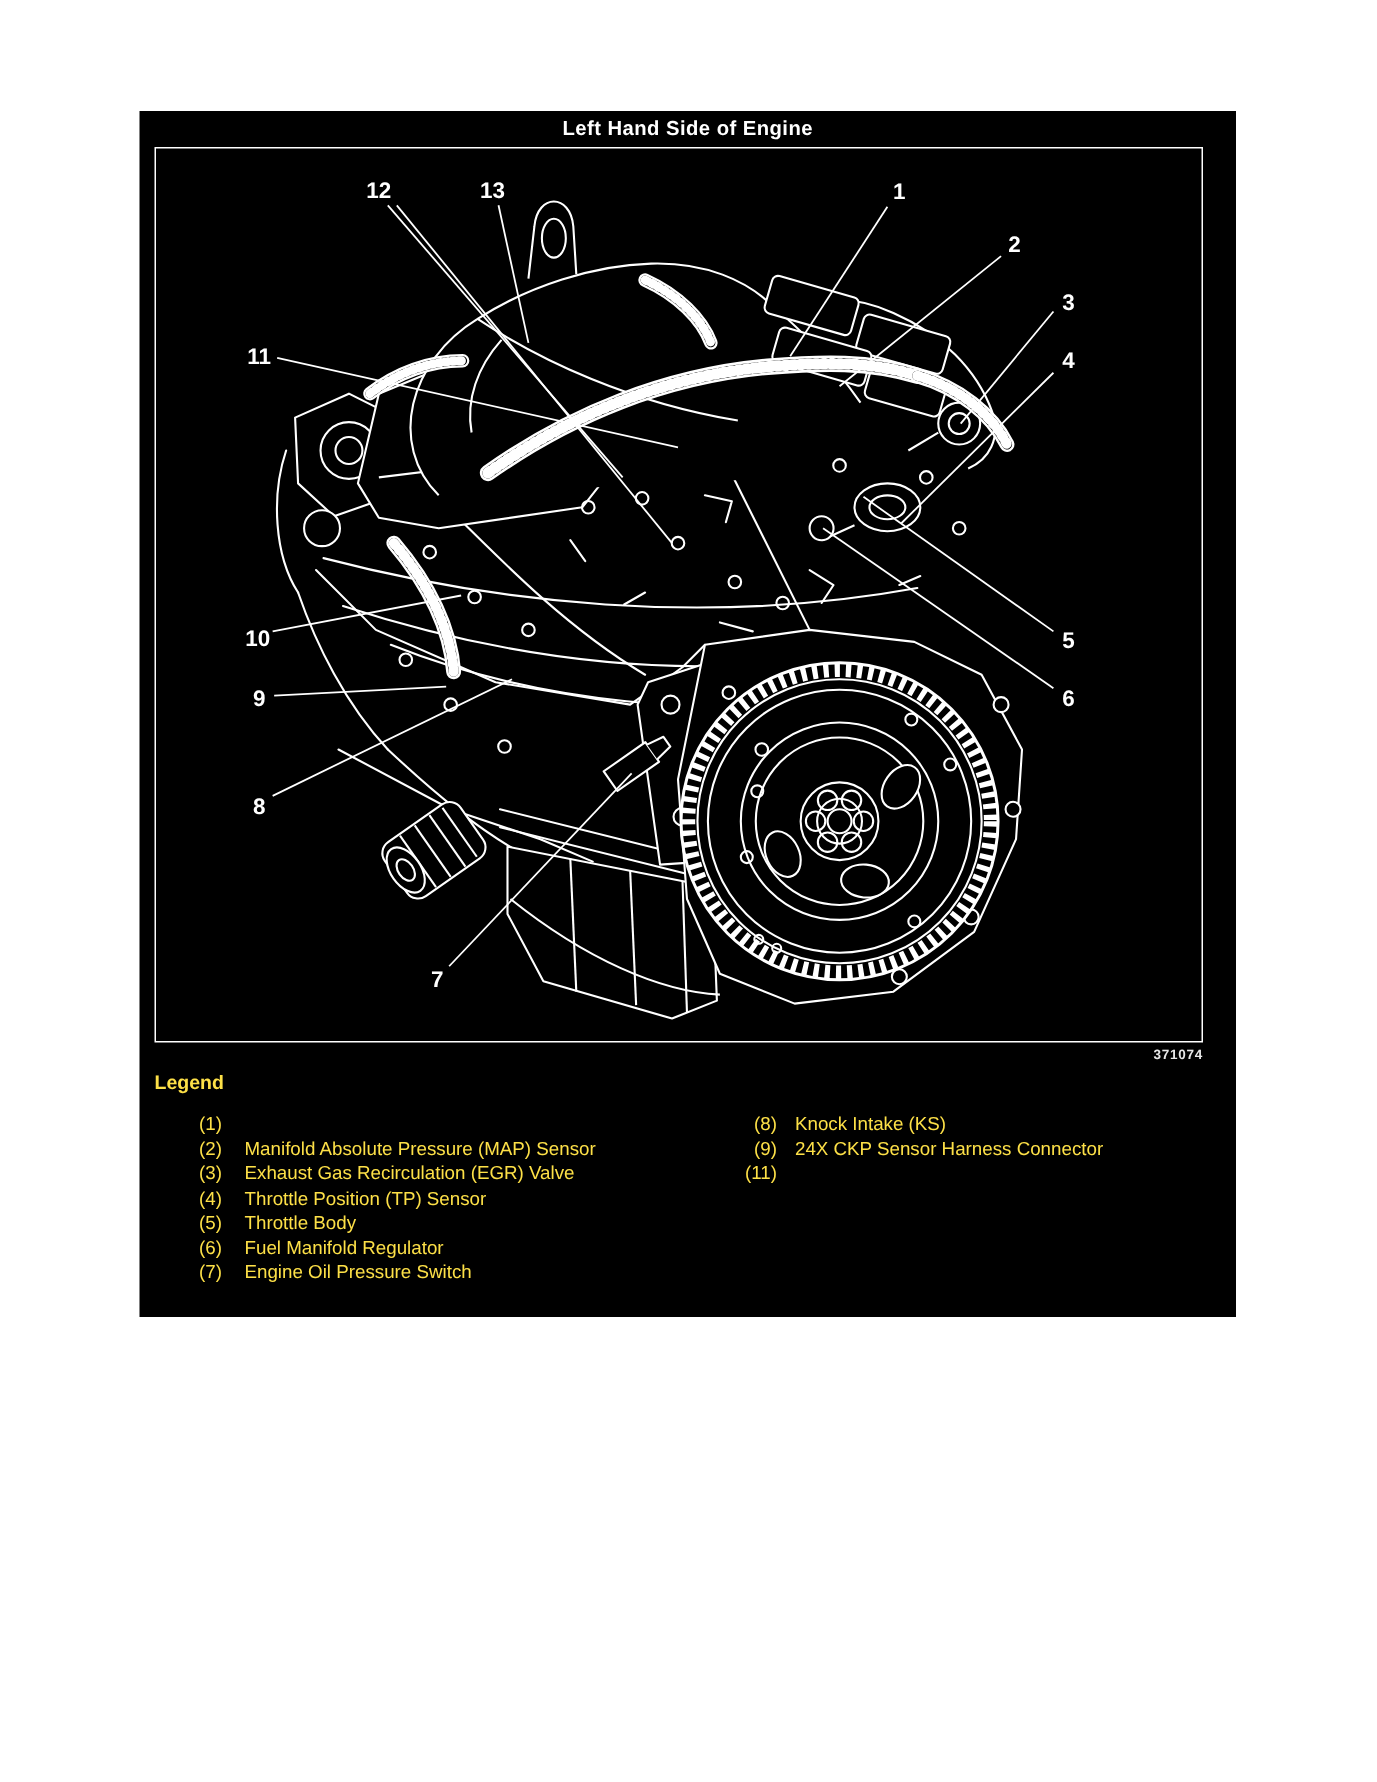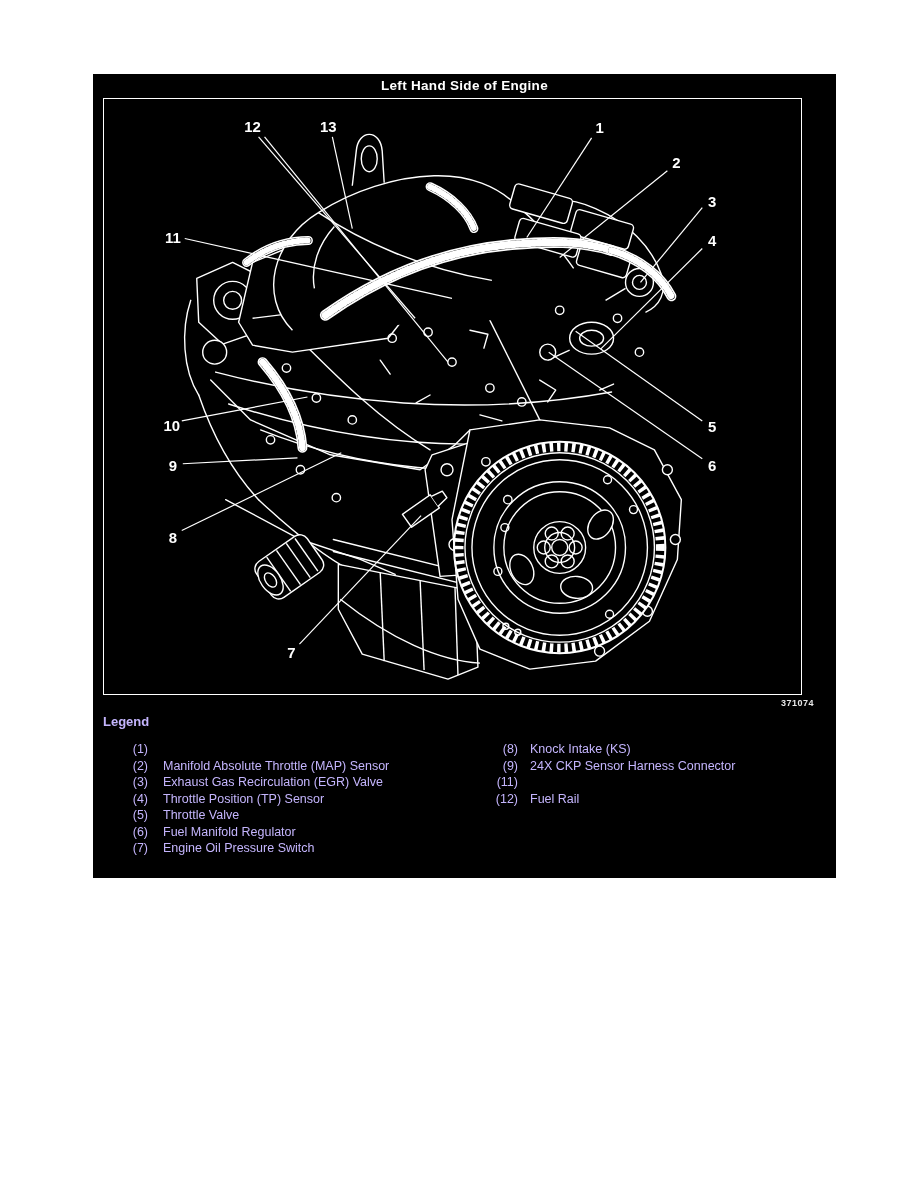--- a/index.html
+++ b/index.html
@@ -1,23 +1,23 @@
 <!DOCTYPE html>
 <html><head>
 <meta charset="utf-8">
 <style>
   html,body{margin:0;padding:0;background:#ffffff;}
   body{width:918px;height:1188px;position:relative;font-family:"Liberation Sans",sans-serif;}
-  .panel{position:absolute;left:93px;top:74px;width:731px;height:804px;background:#000;padding-left:12px;}
+  .panel{position:absolute;left:93px;top:74px;width:731px;height:804px;background:#000;}
   .diagram-title{position:absolute;top:4px;left:0;right:0;text-align:center;
     color:#fff;font-size:13.5px;font-weight:bold;letter-spacing:.3px;}
   .frame{position:absolute;left:10px;top:24px;width:697px;height:595px;border:1px solid #fff;background:#000;}
   .frame svg{display:block;width:100%;height:100%;}
   .fig-num{position:absolute;top:624px;right:22px;color:#e8e8e8;font-size:9px;letter-spacing:.5px;font-weight:bold;}
-  .legend{position:absolute;left:10px;top:640px;right:8px;color:#c4b5fd;}
+  .legend{position:absolute;left:10px;top:640px;right:8px;color:#fde047;}
   .legend-heading{font-size:13px;font-weight:bold;}
   .legend-cols{display:flex;margin-top:12px;font-size:12.5px;line-height:16.5px;}
   .legend-col{display:flex;flex-direction:column;}
   .col-left{margin-left:27px;width:354px;flex:0 0 354px;}
   .col-right{flex:1 1 auto;min-width:0;}
   .legend-item{display:flex;align-items:flex-start;}
   .legend-num{flex:0 0 auto;text-align:right;}
   .col-left .legend-num{width:18px;margin-right:15px;}
   .col-right .legend-num{width:34px;margin-right:12px;}
   .legend-label{white-space:pre-line;}
@@ -253,33 +253,33 @@
 
   <div class="legend">
     <div class="legend-heading">Legend</div>
     <div class="legend-cols">
       <div class="legend-col col-left">
         <div class="legend-item">
           <span class="legend-num">(1)</span>
         </div>
         <div class="legend-item">
           <span class="legend-num">(2)</span>
-          <span class="legend-label">Manifold Absolute Throttle (MAP) Sensor</span>
+          <span class="legend-label">Manifold Absolute Pressure (MAP) Sensor</span>
         </div>
         <div class="legend-item">
           <span class="legend-num">(3)</span>
           <span class="legend-label">Exhaust Gas Recirculation (EGR) Valve</span>
         </div>
         <div class="legend-item">
           <span class="legend-num">(4)</span>
           <span class="legend-label">Throttle Position (TP) Sensor</span>
         </div>
         <div class="legend-item">
           <span class="legend-num">(5)</span>
-          <span class="legend-label">Throttle Valve</span>
+          <span class="legend-label">Throttle Body</span>
         </div>
         <div class="legend-item">
           <span class="legend-num">(6)</span>
           <span class="legend-label">Fuel Manifold Regulator</span>
         </div>
         <div class="legend-item">
           <span class="legend-num">(7)</span>
           <span class="legend-label">Engine Oil Pressure Switch</span>
         </div>
       </div>
@@ -287,21 +287,17 @@
         <div class="legend-item">
           <span class="legend-num">(8)</span>
           <span class="legend-label">Knock Intake (KS)</span>
         </div>
         <div class="legend-item">
           <span class="legend-num">(9)</span>
           <span class="legend-label">24X CKP Sensor Harness Connector</span>
         </div>
         <div class="legend-item">
           <span class="legend-num">(11)</span>
-        </div>
-        <div class="legend-item">
-          <span class="legend-num">(12)</span>
-          <span class="legend-label">Fuel Rail</span>
         </div>
       </div>
     </div>
   </div>
 </div>
 
 </body></html>

